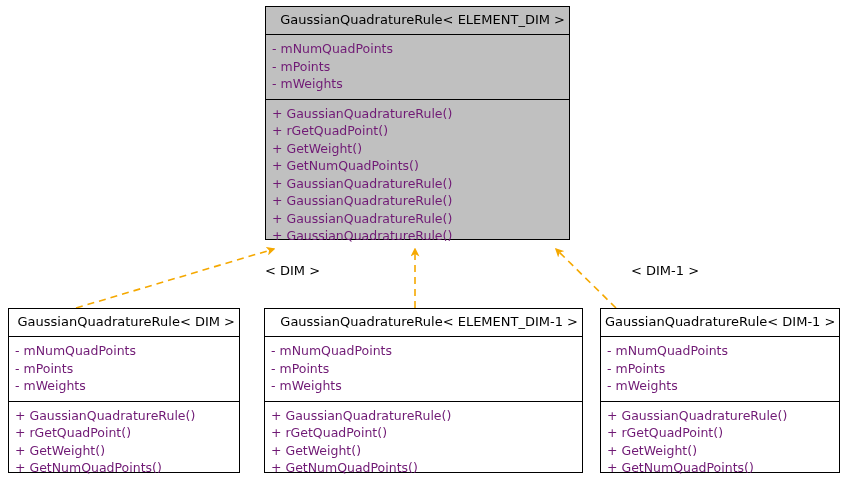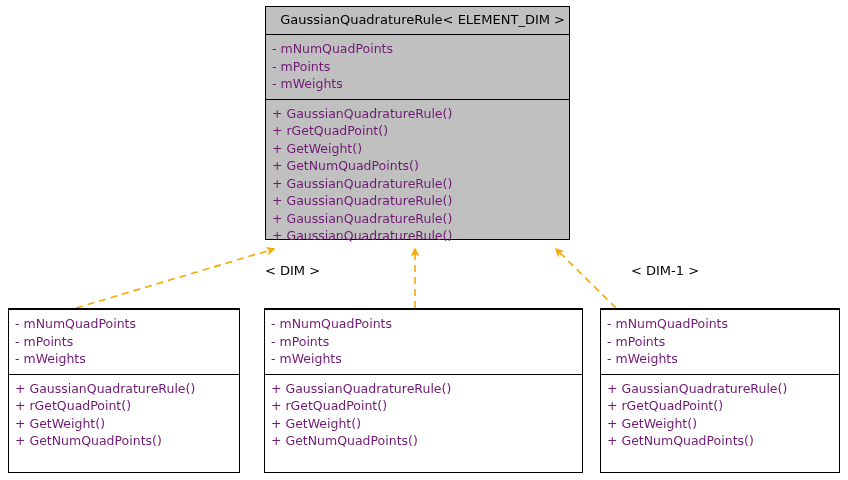--- a/index.html
+++ b/index.html
@@ -111,52 +111,55 @@
       <div class="member-row">+ GetWeight()</div>
       <div class="member-row">+ GetNumQuadPoints()</div>
       <div class="member-row">+ GaussianQuadratureRule()</div>
       <div class="member-row">+ GaussianQuadratureRule()</div>
       <div class="member-row">+ GaussianQuadratureRule()</div>
       <div class="member-row">+ GaussianQuadratureRule()</div>
     </div>
   </div>
 
   <div class="uml-class" id="class-dim" style="left:8px; top:308px; width:232px; height:165px;">
+    <div class="class-title">GaussianQuadratureRule&lt; DIM &gt;</div>
     <div class="divider"></div>
     <div class="member-list">
       <div class="member-row">- mNumQuadPoints</div>
       <div class="member-row">- mPoints</div>
       <div class="member-row">- mWeights</div>
     </div>
     <div class="divider"></div>
     <div class="member-list">
       <div class="member-row">+ GaussianQuadratureRule()</div>
       <div class="member-row">+ rGetQuadPoint()</div>
       <div class="member-row">+ GetWeight()</div>
       <div class="member-row">+ GetNumQuadPoints()</div>
     </div>
   </div>
 
   <div class="uml-class" id="class-elementdim1" style="left:264px; top:308px; width:319px; height:165px;">
+    <div class="class-title">GaussianQuadratureRule&lt; ELEMENT_DIM-1 &gt;</div>
     <div class="divider"></div>
     <div class="member-list">
       <div class="member-row">- mNumQuadPoints</div>
       <div class="member-row">- mPoints</div>
       <div class="member-row">- mWeights</div>
     </div>
     <div class="divider"></div>
     <div class="member-list">
       <div class="member-row">+ GaussianQuadratureRule()</div>
       <div class="member-row">+ rGetQuadPoint()</div>
       <div class="member-row">+ GetWeight()</div>
       <div class="member-row">+ GetNumQuadPoints()</div>
     </div>
   </div>
 
   <div class="uml-class" id="class-dim1" style="left:600px; top:308px; width:240px; height:165px;">
+    <div class="class-title">GaussianQuadratureRule&lt; DIM-1 &gt;</div>
     <div class="divider"></div>
     <div class="member-list">
       <div class="member-row">- mNumQuadPoints</div>
       <div class="member-row">- mPoints</div>
       <div class="member-row">- mWeights</div>
     </div>
     <div class="divider"></div>
     <div class="member-list">
       <div class="member-row">+ GaussianQuadratureRule()</div>
       <div class="member-row">+ rGetQuadPoint()</div>

